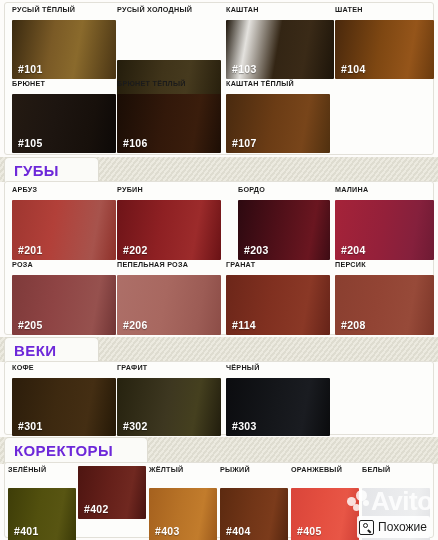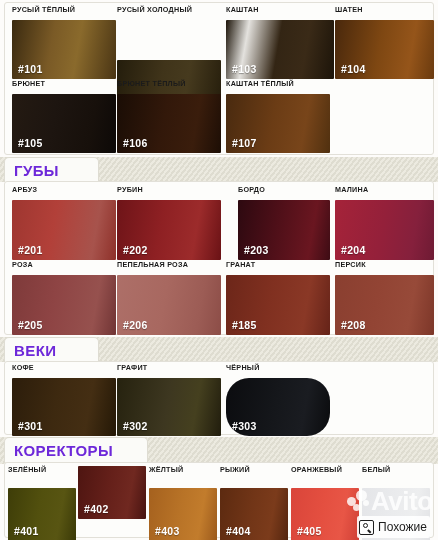--- a/index.html
+++ b/index.html
@@ -290,21 +290,21 @@
   <div class="cell" style="left:117px;top:261px;width:104px;">
     <div class="nm">ПЕПЕЛЬНАЯ РОЗА</div>
     <div class="sw" style="height:60px;background:linear-gradient(100deg,#ad6f68 0%,#a86860 45%,#9c5c55 78%,#8c4d47 100%);">
       <span class="code">#206</span>
     </div>
   </div>
 
   <div class="cell" style="left:226px;top:261px;width:104px;">
     <div class="nm">ГРАНАТ</div>
     <div class="sw" style="height:60px;background:linear-gradient(100deg,#6c2619 0%,#803020 42%,#8a3826 75%,#652318 100%);">
-      <span class="code">#185</span>
+      <span class="code">#114</span>
     </div>
   </div>
 
   <div class="cell" style="left:335px;top:261px;width:99px;">
     <div class="nm">ПЕРСИК</div>
     <div class="sw" style="height:60px;background:linear-gradient(100deg,#8a3f30 0%,#924434 42%,#974a39 75%,#7c3628 100%);">
       <span class="code">#208</span>
     </div>
   </div>
 
@@ -322,21 +322,21 @@
 
   <div class="cell" style="left:117px;top:364px;width:104px;">
     <div class="nm">ГРАФИТ</div>
     <div class="sw" style="height:58px;background:linear-gradient(100deg,#26220f 0%,#3d3720 48%,#45401f 74%,#211d0d 100%);">
       <span class="code">#302</span>
     </div>
   </div>
 
   <div class="cell" style="left:226px;top:364px;width:104px;">
     <div class="nm">ЧЁРНЫЙ</div>
-    <div class="sw" style="height:58px;background:linear-gradient(100deg,#0b0c0f 0%,#15171b 48%,#1a1c21 74%,#0a0b0d 100%);border-radius:23px;">
+    <div class="sw" style="height:58px;background:linear-gradient(100deg,#0b0c0f 0%,#15171b 48%,#1a1c21 74%,#0a0b0d 100%);">
       <span class="code">#303</span>
     </div>
   </div>
 
   <div class="section-tab" style="top:437px;width:144px;">
     <span class="t">КОРЕКТОРЫ</span>
   </div>
   <div class="panel" style="top:462px;height:76px;"></div>
 
   <div class="cell" style="left:8px;top:466px;width:68px;">

